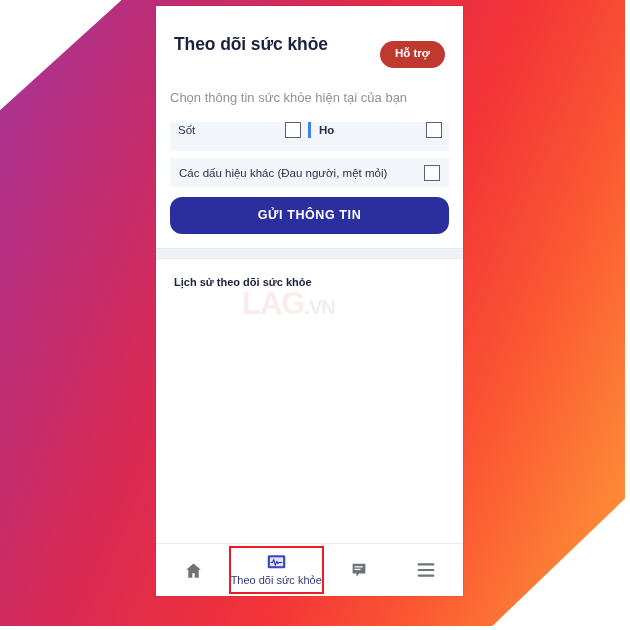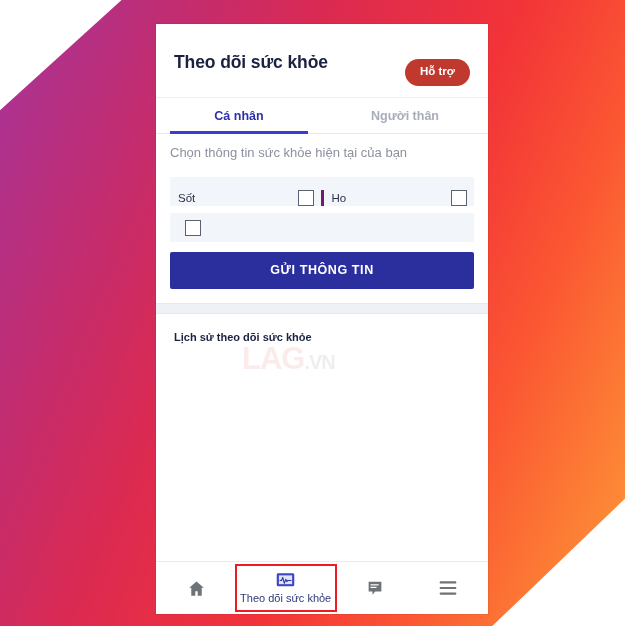--- a/index.html
+++ b/index.html
@@ -84,22 +84,22 @@
     bottom: 0;
     width: 630px;
     height: 4px;
     background: #ffffff;
   }
 
   
   .phone {
     position: absolute;
     left: 156px;
-    top: 24px;
-    width: 332px;
+    top: 6px;
+    width: 307px;
     height: 590px;
     background: #ffffff;
     box-shadow: 0 0 0 1px rgba(0,0,0,0.05);
     overflow: hidden;
     display: flex;
     flex-direction: column;
   }
 
   
   .header {
@@ -167,33 +167,34 @@
     font-size: 13px;
     color: #8d919e;
     margin-bottom: 16px;
     line-height: 1.3;
   }
 
   .sym-row {
     display: flex;
     background: #f2f5fa;
     height: 29px;
-    align-items: flex-end;
+    align-items: flex-start;
     margin-bottom: 7px;
   }
   .sym-cell {
     display: flex;
     align-items: center;
     justify-content: space-between;
     padding: 0 7px 0 8px;
     background: #f2f5fa;
     flex: 1;
   }
   .sym-cell + .sym-cell {
-    border-left: 3px solid #701a75;
+    border-left: 3px solid #3b82f6;
+    font-weight: bold;
   }
   .sym-label {
     font-size: 11.5px;
     color: #2b3147;
     white-space: nowrap;
   }
   .cbox {
     width: 14px;
     height: 14px;
     border: 1.4px solid #5b6073;
@@ -214,21 +215,21 @@
 
   .submit-btn {
     display: block;
     width: 100%;
     background: #2b2f9e;
     color: #ffffff;
     font-size: 12.5px;
     font-weight: bold;
     letter-spacing: 0.6px;
     border: none;
-    border-radius: 2px;
+    border-radius: 12px;
     padding: 12px 0 12px 0;
     cursor: pointer;
     line-height: 1;
   }
 
   .section-divider {
     height: 9px;
     background: #eef1f6;
     border-top: 1px solid #e6e9f0;
     border-bottom: 1px solid #e6e9f0;
@@ -310,40 +311,37 @@
   <div class="strip-r"></div>
   <div class="strip-b"></div>
 
   <div class="phone">
 
     <div class="header">
       <div class="header-title">Theo dõi sức khỏe</div>
       <button class="support-btn">Hỗ trợ</button>
     </div>
 
-    <div class="tabs">
-      <div class="tab active">Cá nhân</div>
-      <div class="tab">Người thân</div>
-    </div>
 
     <div class="form-block">
       <div class="form-label">Chọn thông tin sức khỏe hiện tại của bạn</div>
 
       <div class="sym-row">
         <div class="sym-cell">
           <span class="sym-label">Sốt</span>
           <span class="cbox"></span>
         </div>
         <div class="sym-cell">
           <span class="sym-label">Ho</span>
           <span class="cbox"></span>
         </div>
       </div>
 
       <div class="sym-row-wide">
+        <span class="sym-label">Các dấu hiệu khác (Đau người, mệt mỏi)</span>
         <span class="cbox"></span>
       </div>
 
       <button class="submit-btn">GỬI THÔNG TIN</button>
     </div>
 
     <div class="section-divider"></div>
 
     <div class="history">
       <div class="history-title">Lịch sử theo dõi sức khỏe</div>

